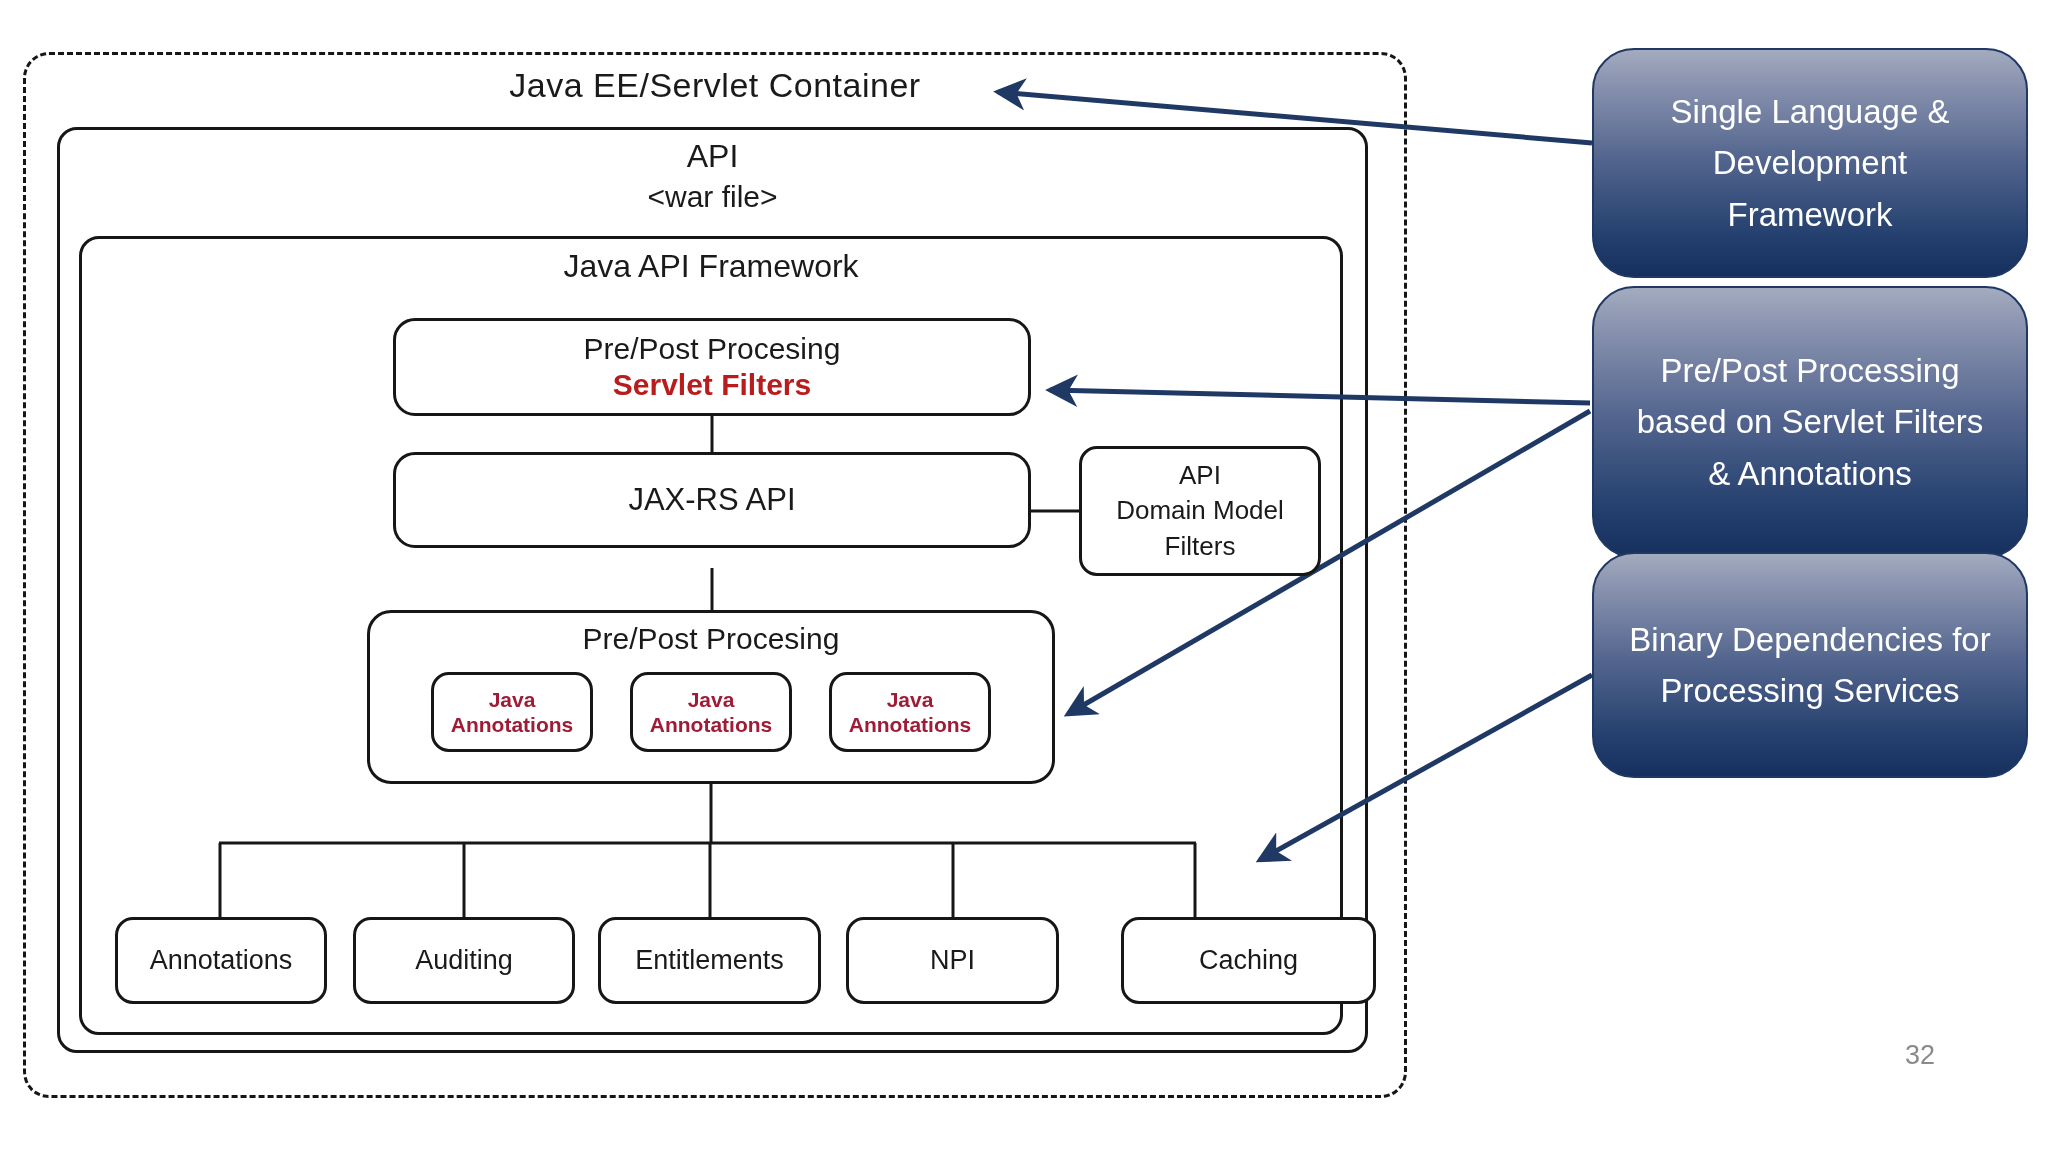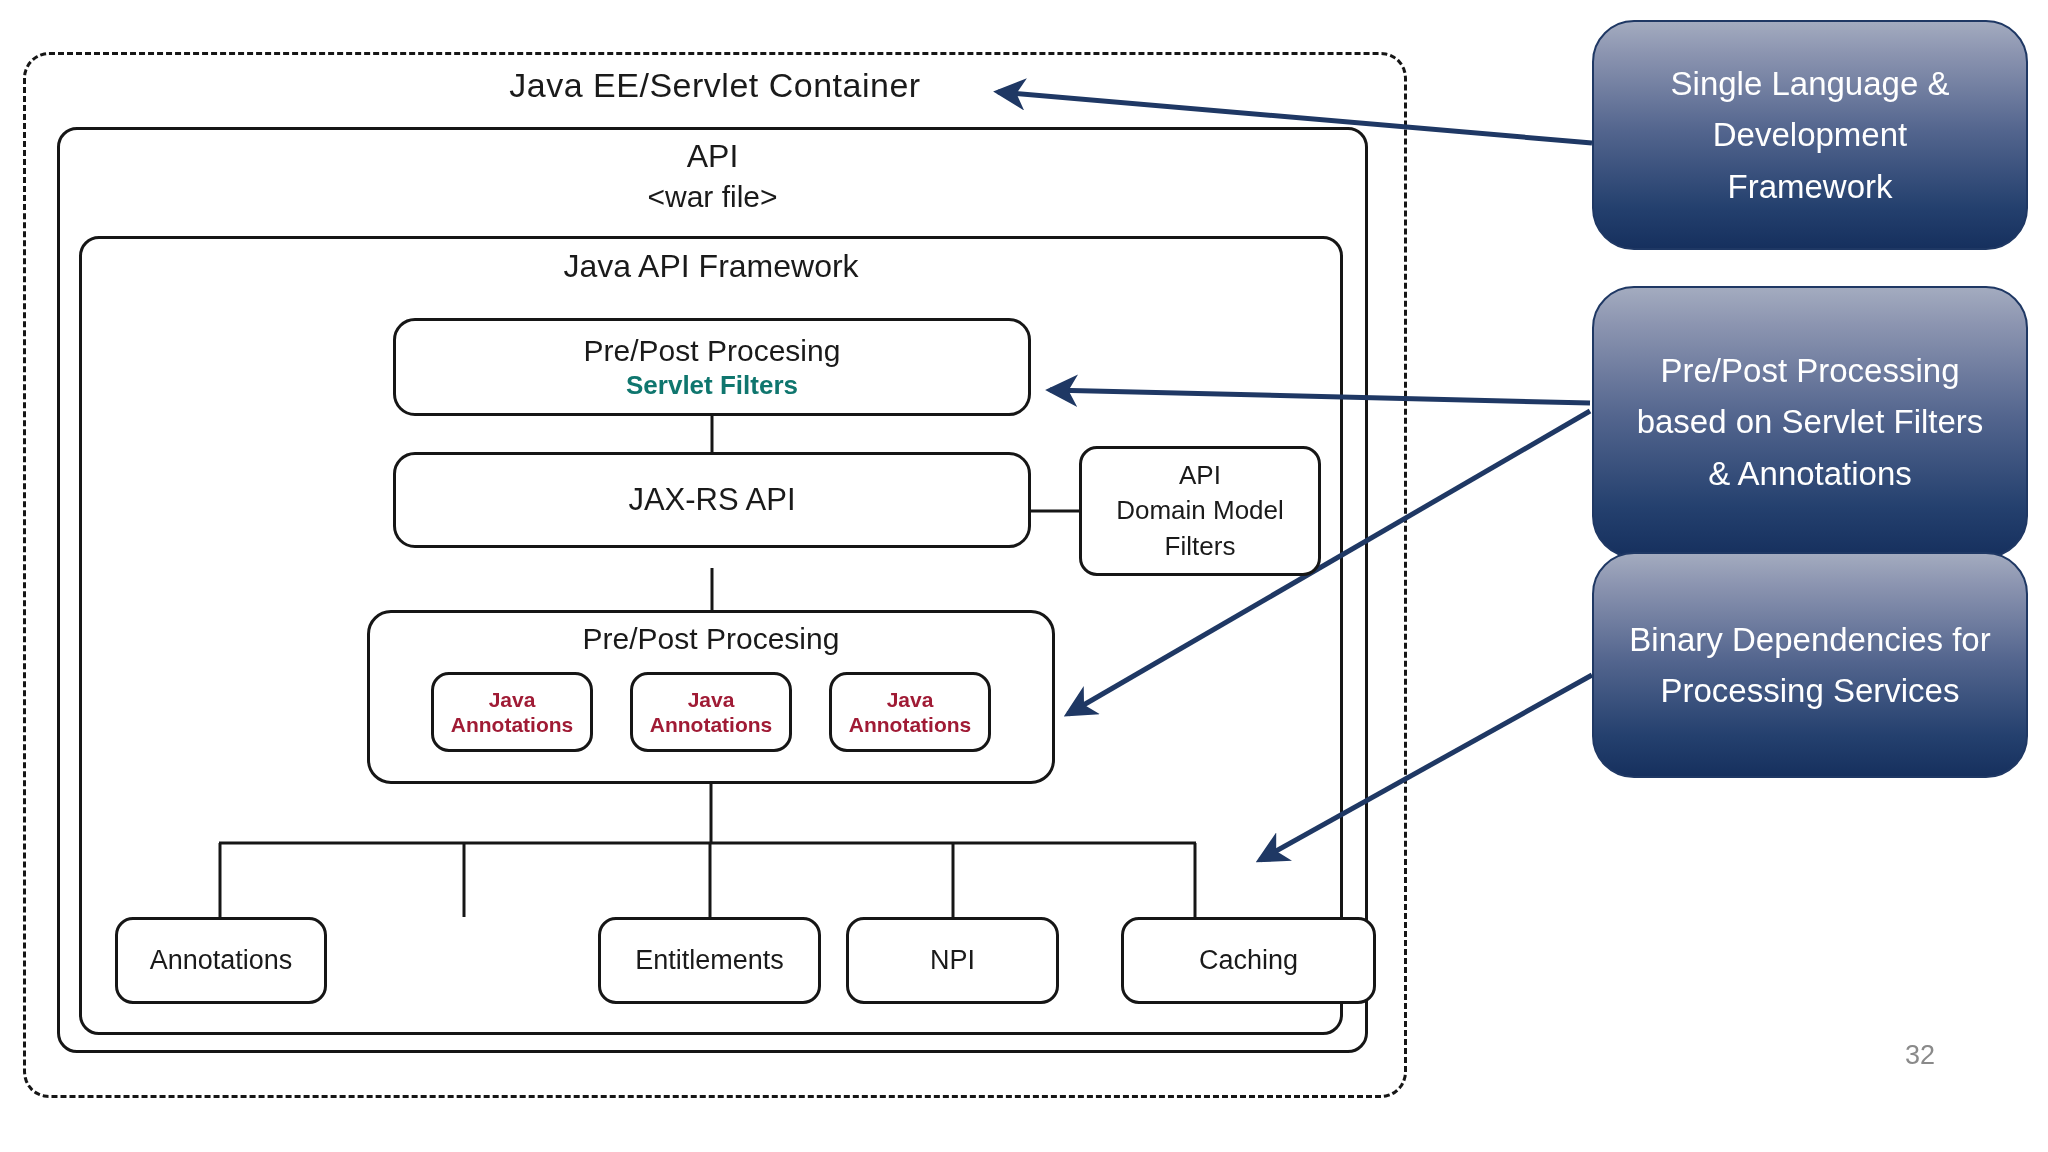--- a/index.html
+++ b/index.html
@@ -24,21 +24,21 @@
   .api-title{left:57px;top:138px;width:1311px;font-size:32px;}
   .war-file{left:57px;top:180px;width:1311px;font-size:30px;}
 
   
   .framework-box{left:79px;top:236px;width:1264px;height:799px;border-radius:20px;}
   .framework-title{left:79px;top:248px;width:1264px;font-size:32px;}
 
   
   .servlet-box{left:393px;top:318px;width:638px;height:98px;}
   .servlet-box .l1{font-size:30px;}
-  .servlet-box .l2{font-size:26px;font-weight:700;color:#0f766e;margin-top:2px;}
+  .servlet-box .l2{font-size:30px;font-weight:700;color:#b91c1c;margin-top:2px;}
 
   
   .jaxrs-box{left:393px;top:452px;width:638px;height:96px;font-size:31px;}
 
   
   .domain-box{left:1079px;top:446px;width:242px;height:130px;border-radius:18px;font-size:26px;line-height:1.35;}
 
   
   .prepost-box{left:367px;top:610px;width:688px;height:174px;border-radius:24px;}
   .prepost-title{left:367px;top:622px;width:688px;font-size:30px;}
@@ -59,21 +59,21 @@
 
   
   .callout{
     position:absolute;left:1592px;width:436px;border-radius:42px;
     border:2px solid #1F3864;box-sizing:border-box;
     background:linear-gradient(180deg,#A3ABBF 0%,#8B94B0 14%,#53658E 48%,#24406E 82%,#16305E 100%);
     color:#ffffff;font-size:33px;line-height:1.55;text-align:center;
     display:flex;flex-direction:column;align-items:center;justify-content:center;
   }
   .callout span{display:block;}
-  .callout-1{top:20px;height:230px;}
+  .callout-1{top:48px;height:230px;}
   .callout-2{top:286px;height:272px;}
   .callout-3{top:552px;height:226px;}
 
   .page-number{position:absolute;left:1880px;top:1040px;width:80px;text-align:center;
     font-size:27px;color:#8a8a8a;}
 
   svg.overlay{position:absolute;left:0;top:0;width:2048px;height:1152px;pointer-events:none;}
 </style>
 </head>
 <body>
@@ -140,20 +140,23 @@
     <span>Annotations</span>
   </div>
   <div class="ann-box ann-3 center-col">
     <span>Java</span>
     <span>Annotations</span>
   </div>
 
   <div class="service-box svc-0 center-col">
     <span>Annotations</span>
   </div>
+  <div class="service-box svc-1 center-col">
+    <span>Auditing</span>
+  </div>
   <div class="service-box svc-2 center-col">
     <span>Entitlements</span>
   </div>
   <div class="service-box svc-3 center-col">
     <span>NPI</span>
   </div>
   <div class="service-box svc-4 center-col">
     <span>Caching</span>
   </div>
 

